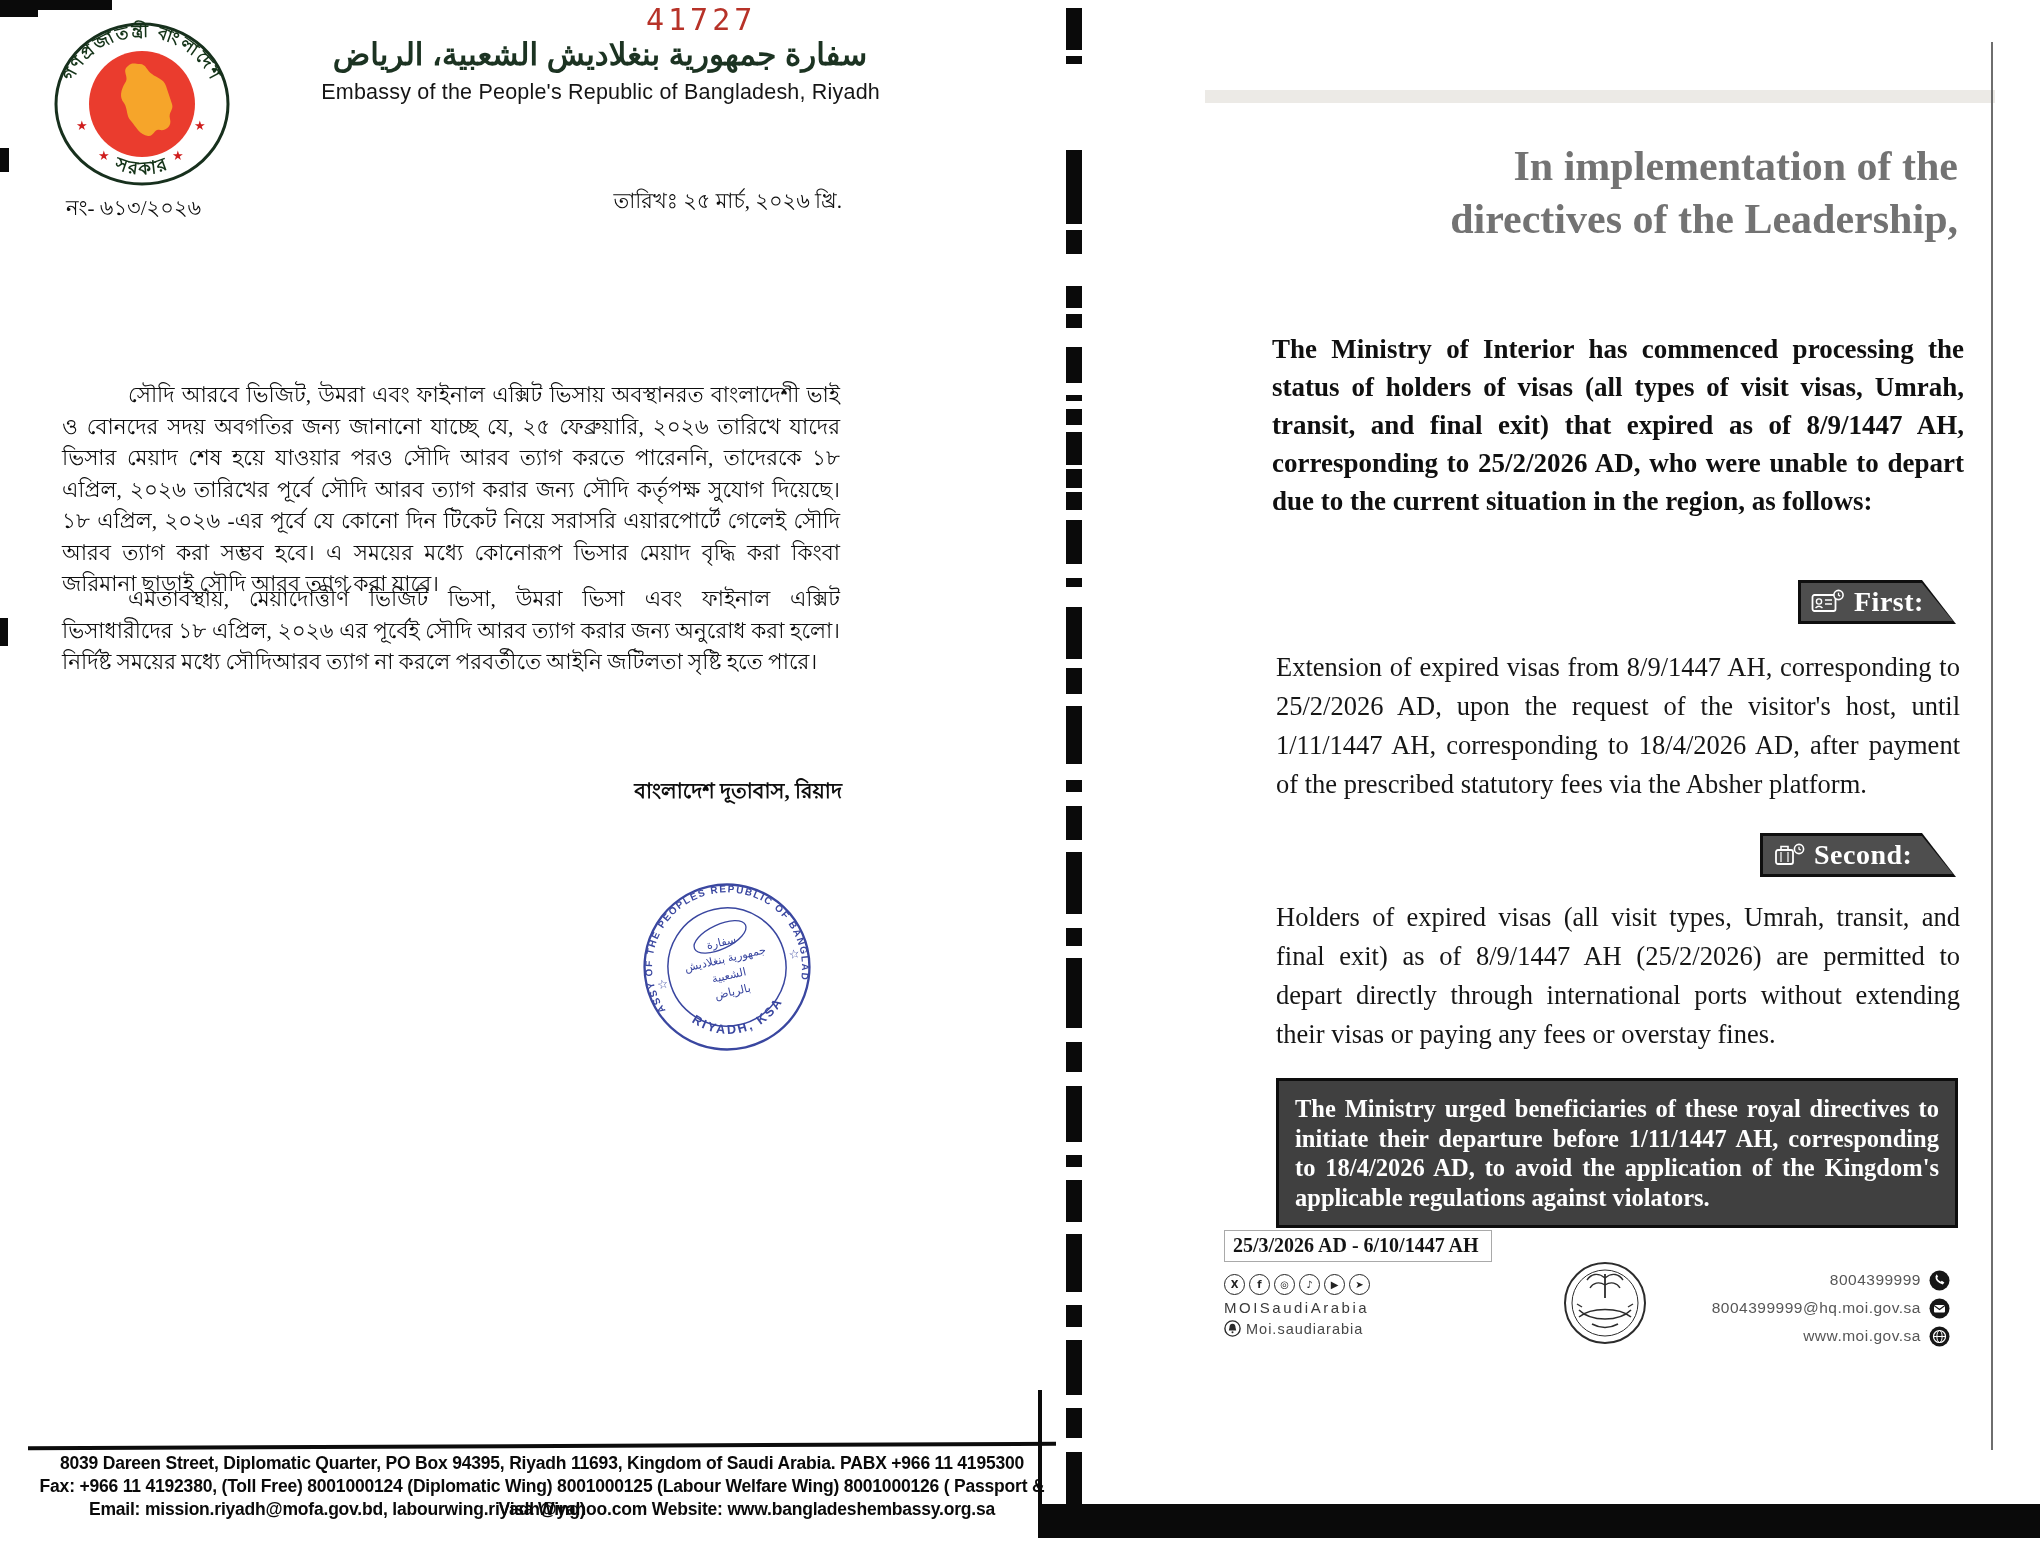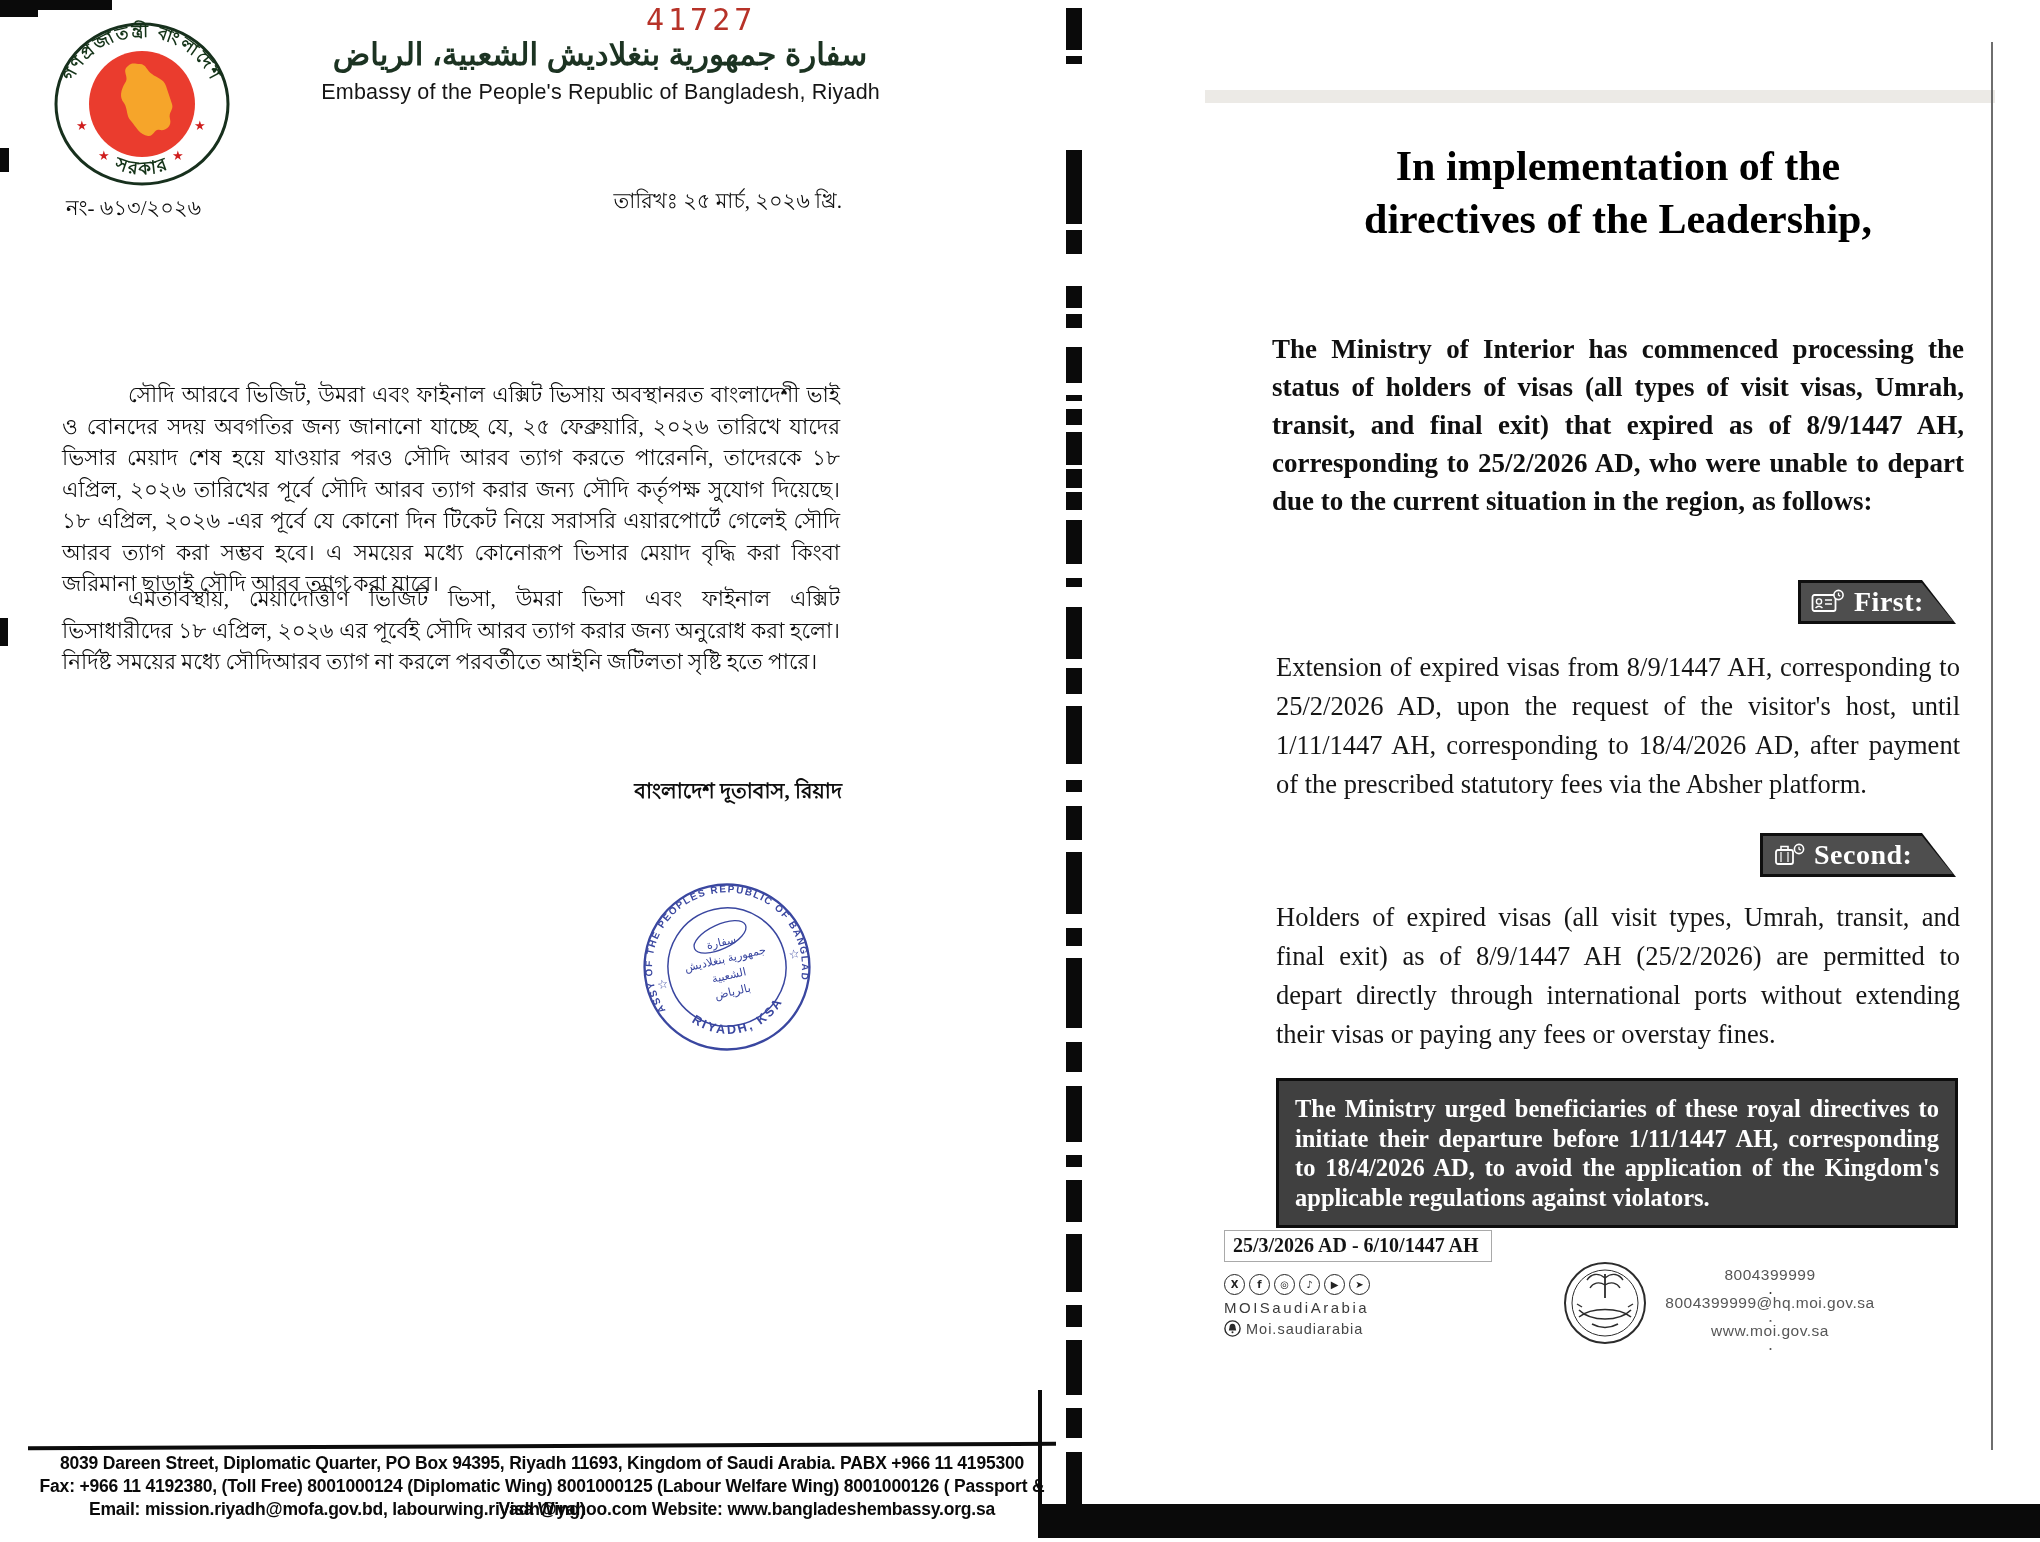--- a/index.html
+++ b/index.html
@@ -15,40 +15,40 @@
   .bn-date{font-size:21px;text-align:right;}
   .bn-title{font-size:24px;font-weight:700;text-align:center;text-decoration:underline;text-underline-offset:5px;}
   .bn-para{font-size:21.5px;line-height:31.5px;text-align:justify;text-indent:66px;}
   .bn-sig{font-size:21px;font-weight:700;text-align:right;}
   .footer-rule{height:3.5px;background:#0c0c0c;transform:rotate(-0.25deg);}
   .foot{font-size:17.5px;font-weight:700;text-align:center;line-height:23px;color:#0a0a0a;letter-spacing:-0.2px;}
   
   .blk{position:absolute;left:1066px;width:16px;background:#0a0a0a;}
   .mark{position:absolute;background:#0a0a0a;}
   
-  .rp-title{font-family:"Liberation Serif",serif;font-size:42px;font-weight:700;line-height:53px;text-align:center;color:#000000;}
+  .rp-title{font-family:"Liberation Serif",serif;font-size:42px;font-weight:700;line-height:53px;text-align:right;color:#737373;}
   .rp-intro{font-family:"Liberation Serif",serif;font-size:27px;font-weight:700;line-height:38px;text-align:justify;color:#101010;}
   .rp-body{font-family:"Liberation Serif",serif;font-size:26.5px;line-height:39px;text-align:justify;color:#161616;}
   .banner-row{display:flex;align-items:flex-end;flex-direction:column;}
   .banner{position:relative;height:44px;background:#0f0f0f;clip-path:polygon(0 0,calc(100% - 34px) 0,100% 100%,0 100%);flex:0 0 auto;}
   .banner-in{position:absolute;inset:3px;background:#4e4e4e;clip-path:polygon(0 0,calc(100% - 31px) 0,100% 100%,0 100%);
              display:flex;align-items:center;gap:9px;padding:0 10px;}
   .banner-label{font-family:"Liberation Serif",serif;font-size:28px;font-weight:700;color:#ffffff;letter-spacing:.5px;}
   .banner-rule{flex:1;border-bottom:2.5px solid #262626;}
   .notice{background:#404040;border:3px solid #0d0d0d;color:#ffffff;
           font-family:"Liberation Serif",serif;font-size:24.5px;font-weight:700;line-height:29.5px;
           text-align:justify;padding:13px 16px;}
   .badge{display:inline-block;border:1.5px solid #a9a9a9;padding:3px 12px 4px 8px;
          font-family:"Liberation Serif",serif;font-size:20px;font-weight:700;color:#141414;}
   .sicon{display:inline-flex;width:19px;height:19px;border:1.7px solid #242424;border-radius:50%;
          align-items:center;justify-content:center;font:700 10px "DejaVu Sans",sans-serif;color:#242424;margin-right:4px;}
   .handle{font-size:15px;color:#3b3b3b;letter-spacing:2.5px;margin-top:4px;}
   .handle2{font-size:14.5px;color:#474747;letter-spacing:1px;display:flex;align-items:center;gap:5px;margin-top:4px;}
   .contact-row{display:flex;justify-content:flex-end;align-items:center;gap:8px;height:28px;
-               font-size:15.5px;color:#565656;letter-spacing:.5px;flex-direction:column;}
+               font-size:15.5px;color:#565656;letter-spacing:.5px;}
   .page-edge{position:absolute;left:1991px;top:42px;width:2px;height:1408px;background:#6e6e6e;}
   .shadow-strip{position:absolute;background:#eceae6;}
 </style>
 </head>
 <body>
 
 <div id="canvas">
 
   <div class="abs" style="left:52px;top:20px;width:180px;height:168px;">
     <svg width="180" height="168" viewBox="0 0 180 168">

